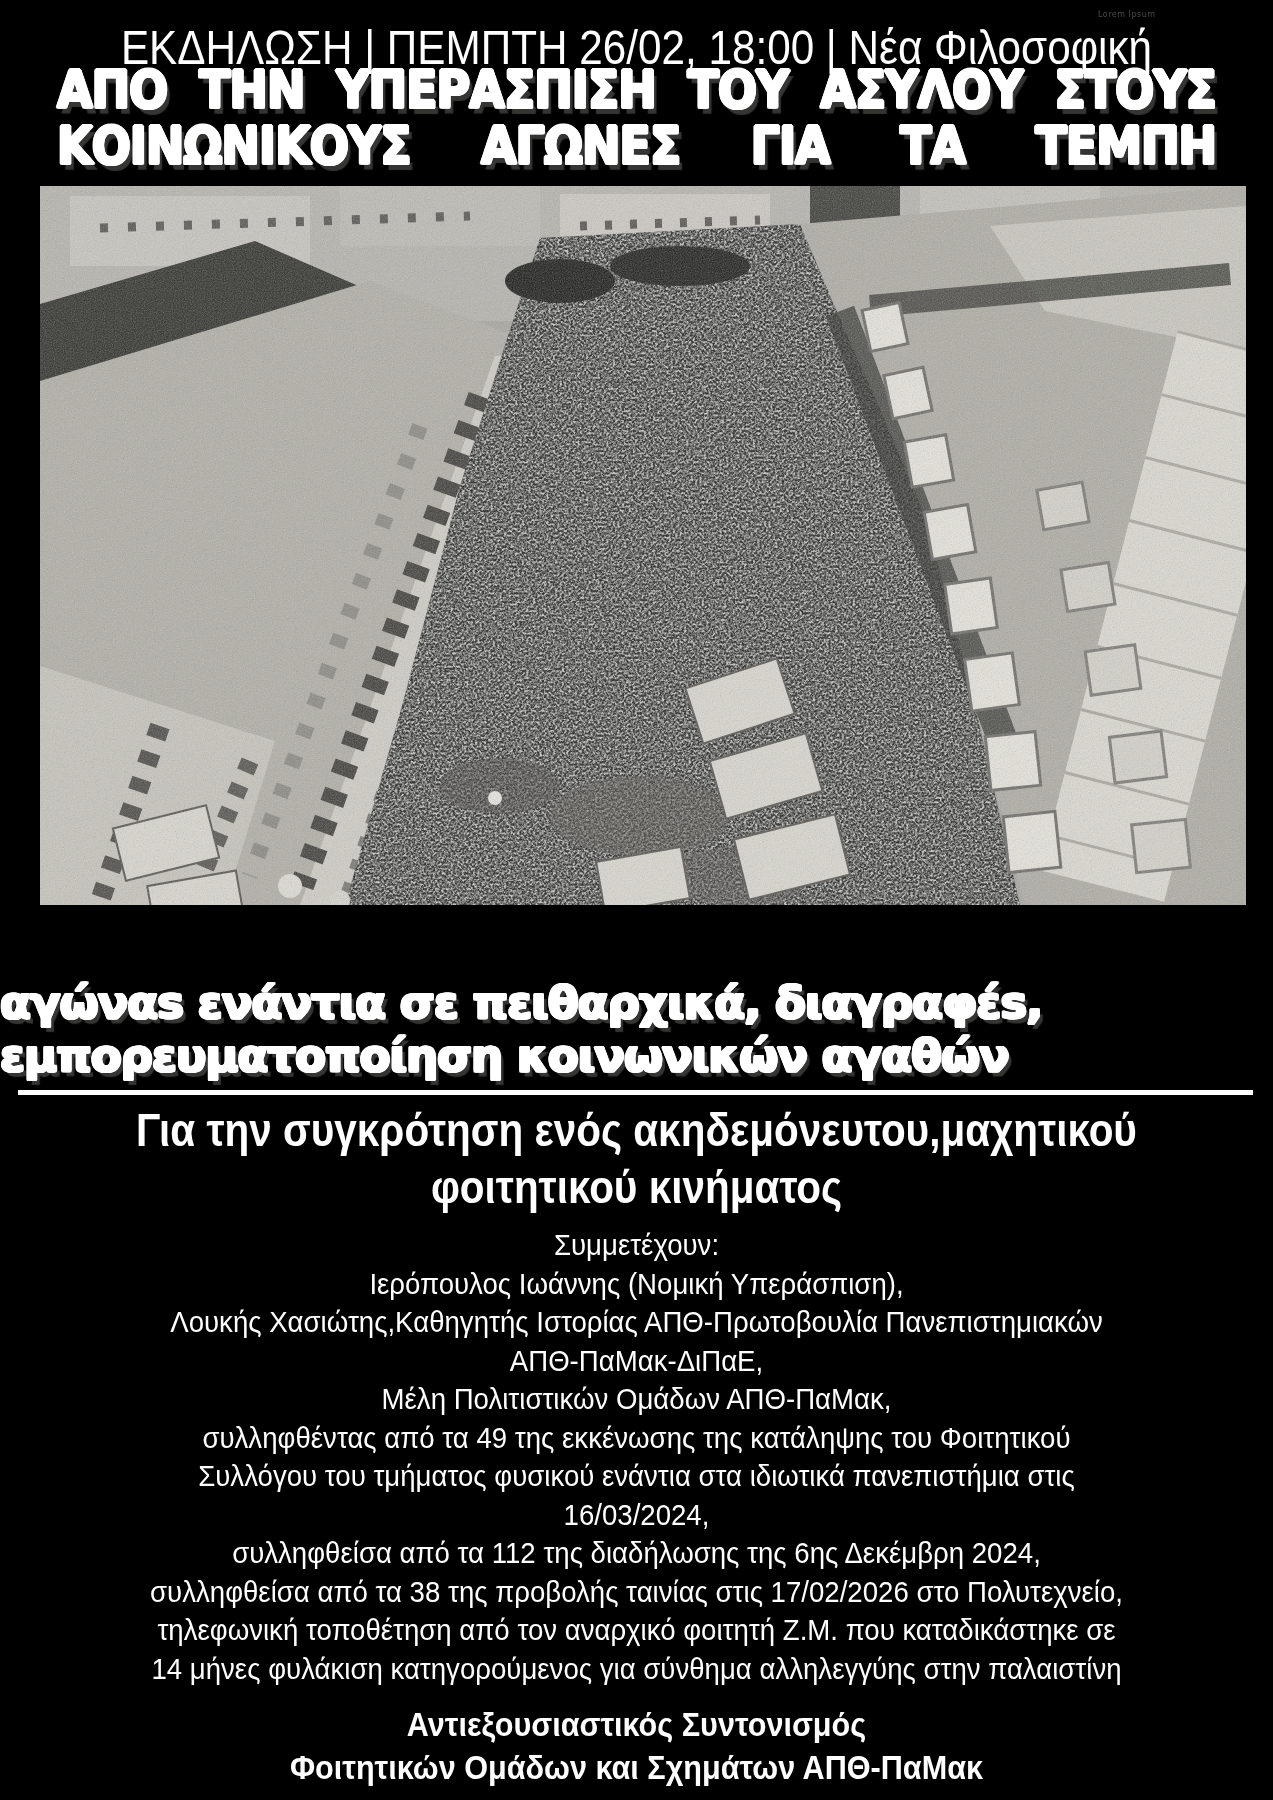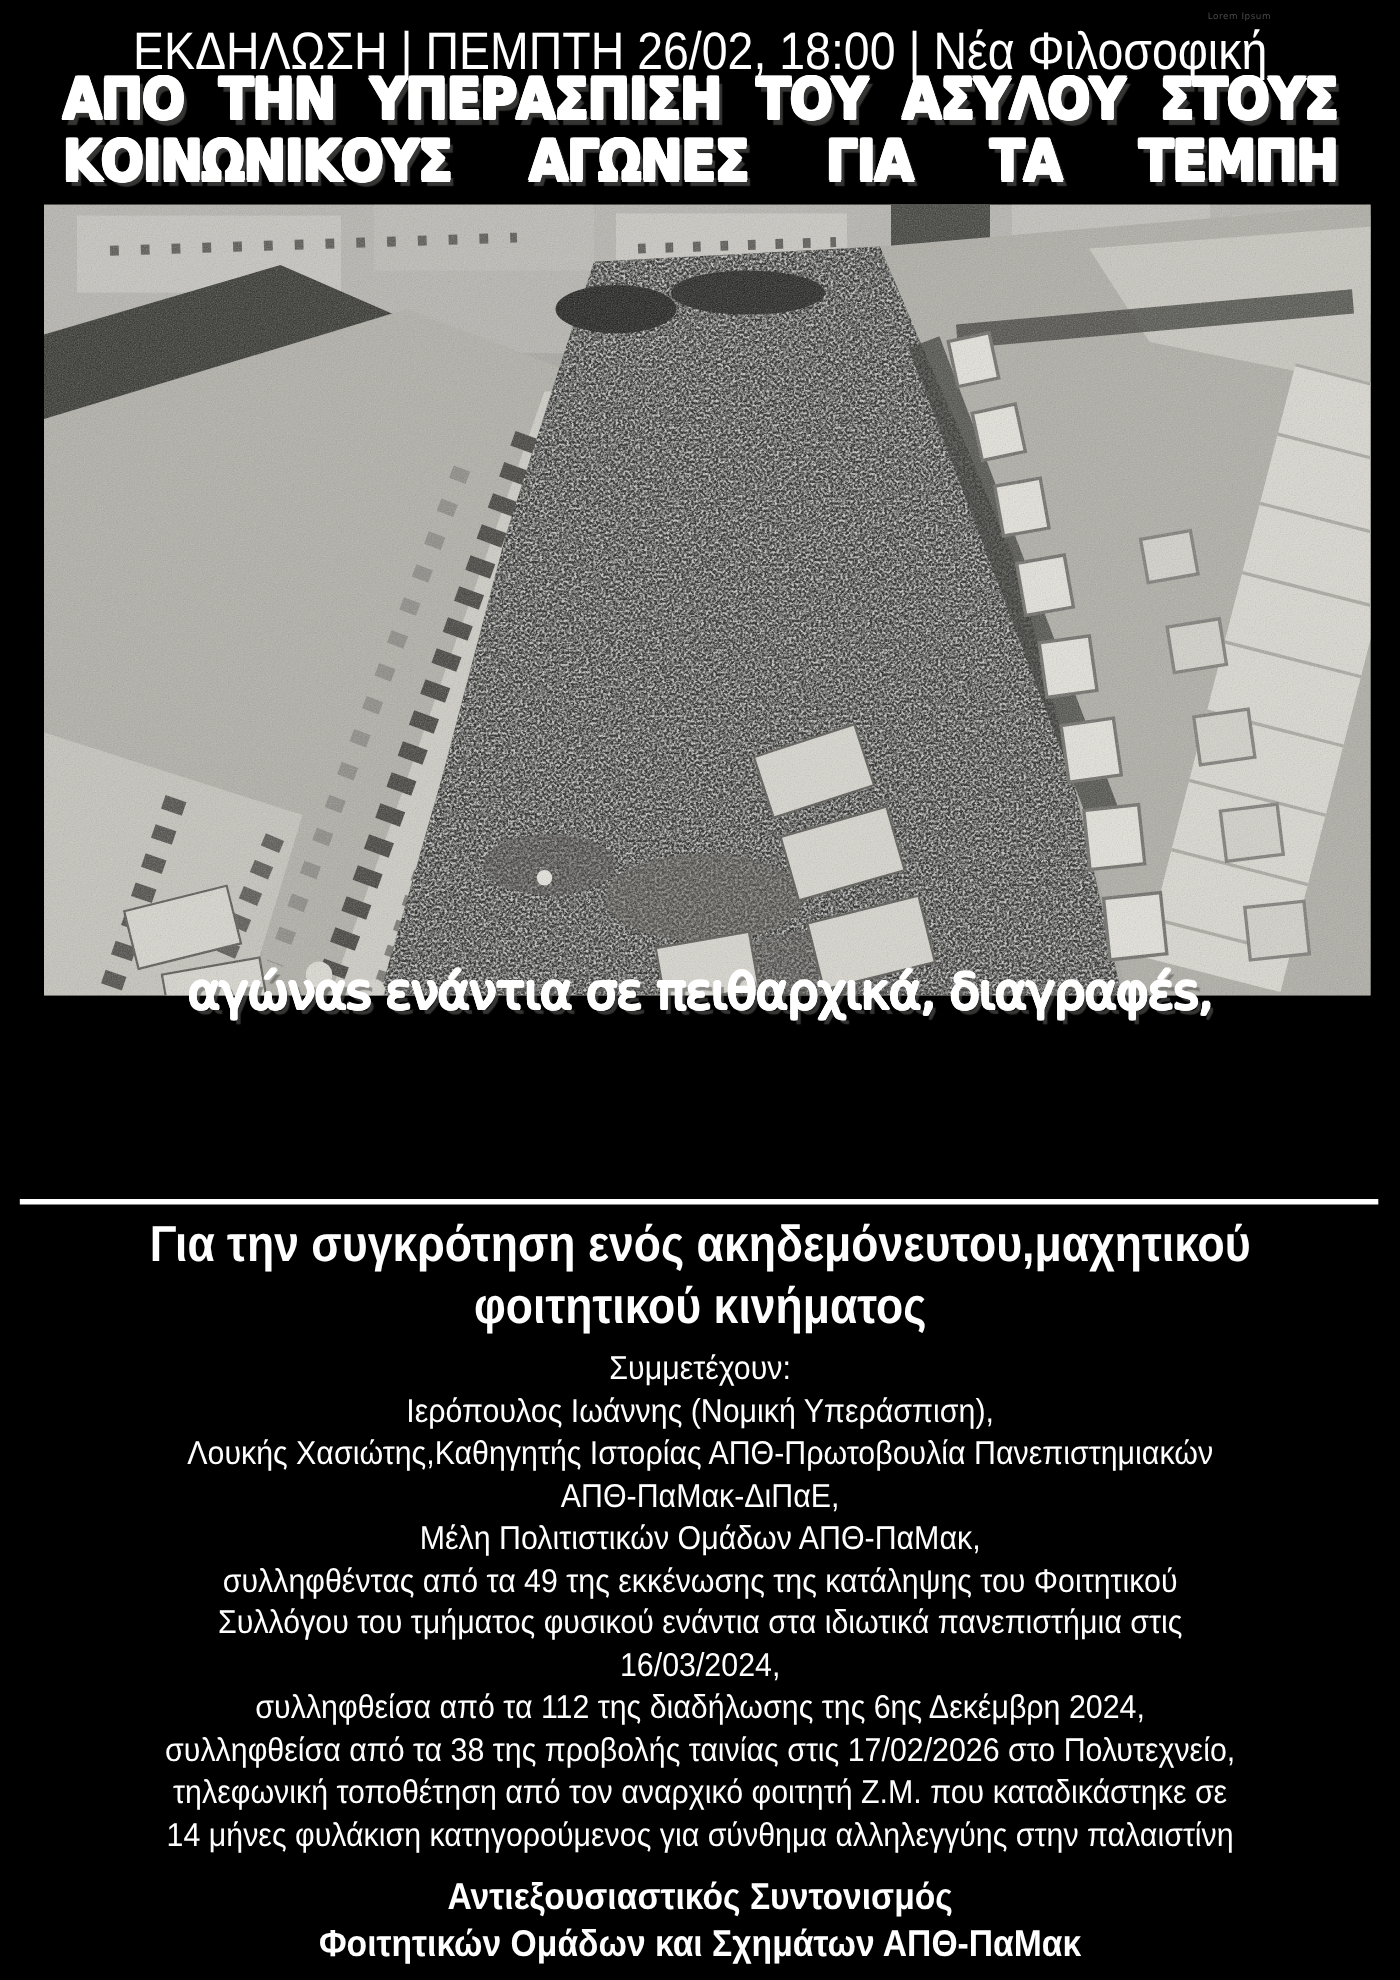--- a/index.html
+++ b/index.html
@@ -39,24 +39,23 @@
       1.4px 0 0 #fff,-1.4px 0 0 #fff,0 1.4px 0 #fff,0 -1.4px 0 #fff,
       1px 1px 0 #fff,-1px -1px 0 #fff,1px -1px 0 #fff,-1px 1px 0 #fff,
       4px 5px 1px rgba(88,88,86,.6);
   }
   .photo{
     position:absolute;top:186px;left:40px;width:1206px;height:719px;
     overflow:hidden;background:#8f8d87;
   }
   .photo svg{display:block;width:100%;height:100%;}
   .slogan{
-    position:absolute;top:875px;left:0;width:1273px;
-    text-align:center;
+    position:absolute;top:976px;left:0;width:1273px;
     font-family:"DejaVu Sans",sans-serif;
-    font-weight:normal;font-size:45px;line-height:53px;
+    font-weight:bold;font-size:45px;line-height:53px;
     letter-spacing:-1px;white-space:nowrap;
   }
   .divider{
     position:absolute;top:1090px;left:18px;width:1235px;height:5px;
     background:#fff;border:none;margin:0;
   }
   .subheadline{
     position:absolute;top:1102px;left:0;width:1273px;
     text-align:center;font-weight:700;font-size:46px;line-height:57px;
     transform:scaleX(0.88);transform-origin:50% 0;
@@ -181,20 +180,21 @@
       <circle cx="455" cy="612" r="7" fill="#e8e6de"></circle>
       <circle cx="250" cy="700" r="12" fill="#dedcd4"></circle>
       <circle cx="300" cy="714" r="10" fill="#d6d4cc"></circle>
 
       <rect x="0" y="0" width="1206" height="719" filter="url(#grain)" opacity="0.42"></rect>
     </svg>
   </div>
 
   <div class="slogan fat">
     <div>αγώναs ενάντια σε πειθαρχικά, διαγραφέs,</div>
+    <div>εμπορευματοποίηση κοινωνικών αγαθών</div>
   </div>
 
   <hr class="divider">
 
   <div class="subheadline">
     <div>Για την συγκρότηση ενός ακηδεμόνευτου,μαχητικού</div>
     <div>φοιτητικού κινήματος</div>
   </div>
 
   <div class="participants">

